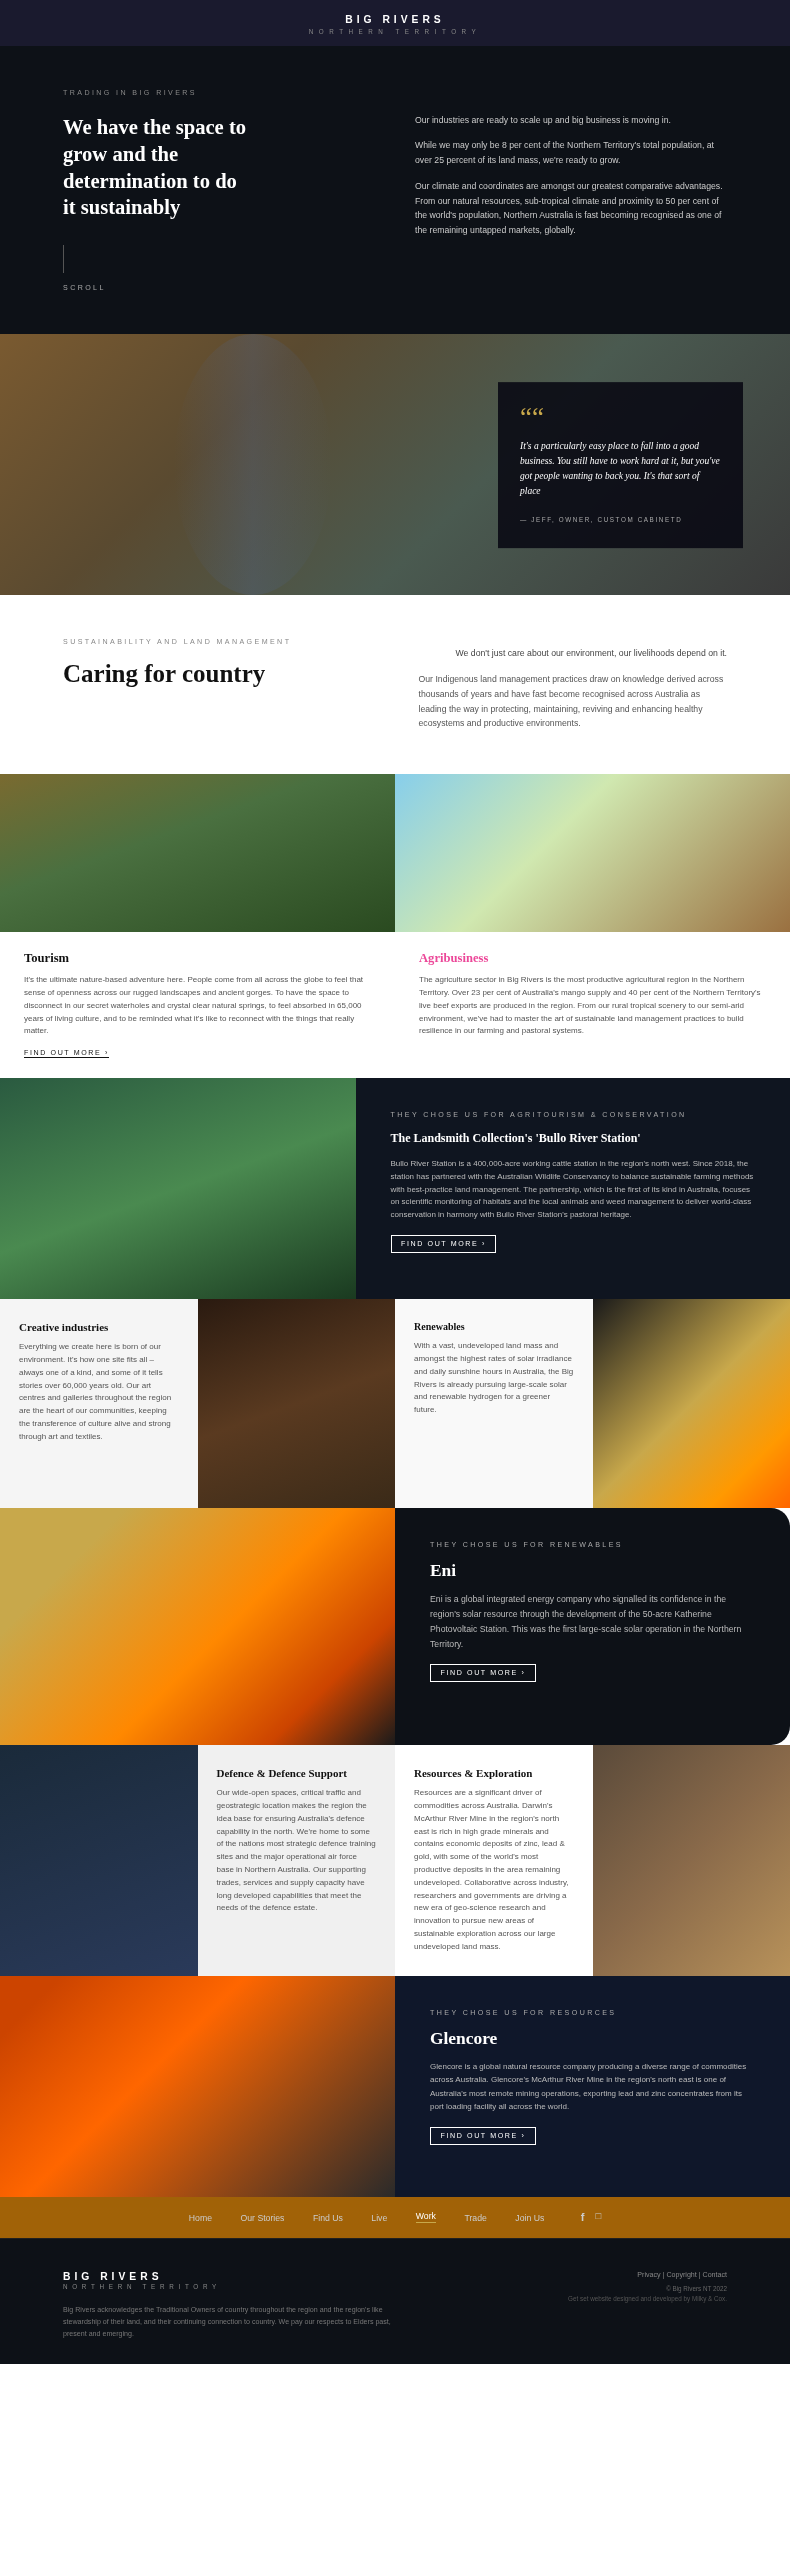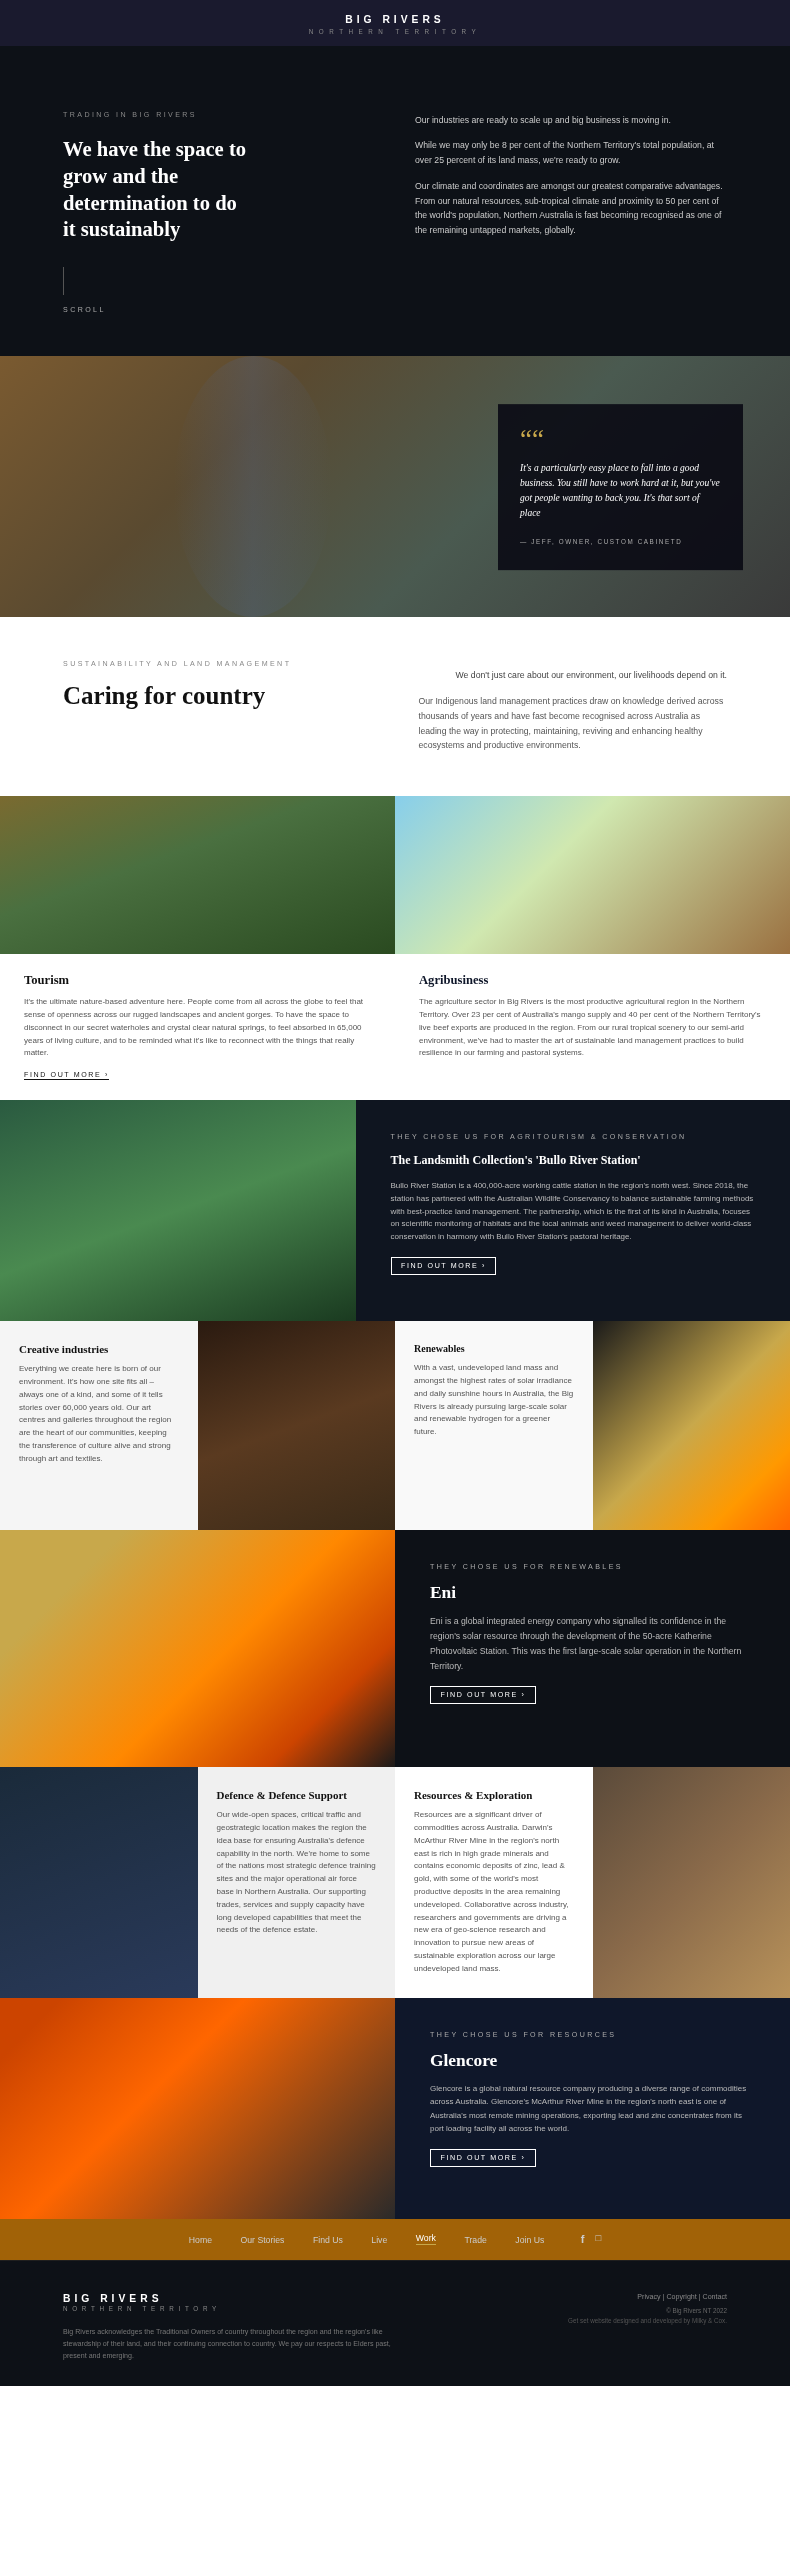--- a/index.html
+++ b/index.html
@@ -7,21 +7,21 @@
   </style>
 </head>
 <body>
 
 <header style="background:#1a1a2e; text-align:center; padding:14.2px 0 11px;">
   <div style="color:#fff; font-size:10.3px; letter-spacing:4px; font-family:Arial,sans-serif; font-weight:bold;">BIG RIVERS</div>
   <div style="color:#888; font-size:6.3px; letter-spacing:5.5px; margin-top:2.4px; font-family:Arial,sans-serif;">NORTHERN TERRITORY</div>
 </header>
 
 <section style="background:#0d1117; padding:43px 63px 40px; display:flex; gap:40px; align-items:flex-start;">
-  <div style="flex:1;margin-top:22px;">
+  <div style="flex:1;">
     <div style="color:#888; font-size:7.1px; letter-spacing:2.4px; text-transform:uppercase; margin-bottom:17.4px; font-family:Arial,sans-serif;">TRADING IN BIG RIVERS</div>
     <h1 style="color:#fff; font-size:20.6px; font-weight:bold; line-height:1.3;">
       <span>We have the space to</span><br>
       <span>grow and the</span><br>
       <span>determination to do</span><br>
       <span>it sustainably</span>
     </h1>
     <div style="margin-top:24px;">
       <div style="width:0.8px; height:28px; background:#555; margin-bottom:6.3px;"></div>
       <span style="color:#aaa; font-size:7.1px; letter-spacing:2.4px; text-transform:uppercase; font-family:Arial,sans-serif;">SCROLL</span>
@@ -63,21 +63,21 @@
     <div style="padding:19px 24px;">
       <h3 style="font-size:12.6px; font-weight:bold; color:#111; margin-bottom:8px;">Tourism</h3>
       <p style="font-size:8px; color:#555; line-height:1.6; font-family:Arial,sans-serif;">It's the ultimate nature-based adventure here. People come from all across the globe to feel that sense of openness across our rugged landscapes and ancient gorges. To have the space to disconnect in our secret waterholes and crystal clear natural springs, to feel absorbed in 65,000 years of living culture, and to be reminded what it's like to reconnect with the things that really matter.</p>
       <a style="display:inline-block; margin-top:11px; font-size:7.1px; letter-spacing:1.6px; text-transform:uppercase; color:#111; border-bottom:0.8px solid #111; font-family:Arial,sans-serif; cursor:pointer; text-decoration:none;">FIND OUT MORE ›</a>
     </div>
   </div>
 
   <div style="flex:1;">
     <div style="width:100%; height:158px; background:linear-gradient(135deg, #87CEEB 0%, #d0e8b0 40%, #9a7040 100%);"></div>
     <div style="padding:19px 24px;">
-      <h3 style="font-size:12.6px; font-weight:bold; color:#0f172a; margin-bottom:8px;">Agribusiness</h3>
+      <h3 style="font-size:12.6px; font-weight:bold; color:#ec4899; margin-bottom:8px;">Agribusiness</h3>
       <p style="font-size:8px; color:#555; line-height:1.6; font-family:Arial,sans-serif;">The agriculture sector in Big Rivers is the most productive agricultural region in the Northern Territory. Over 23 per cent of Australia's mango supply and 40 per cent of the Northern Territory's live beef exports are produced in the region. From our rural tropical scenery to our semi-arid environment, we've had to master the art of sustainable land management practices to build resilience in our farming and pastoral systems.</p>
     </div>
   </div>
 </div>
 
 <div style="background:#0f1520; display:flex; min-height:221px;">
   <div style="width:45%; background:linear-gradient(160deg, #2a5a40 0%, #4a8a50 50%, #1a3a20 100%);"></div>
   <div style="width:55%; padding:33px 35px; color:#fff;">
     <div style="font-size:7.1px; letter-spacing:2.4px; text-transform:uppercase; color:#aaa; margin-bottom:11px; font-family:Arial,sans-serif;">THEY CHOSE US FOR AGRITOURISM &amp; CONSERVATION</div>
     <h3 style="font-size:12px; font-weight:bold; line-height:1.4; margin-bottom:11px;">The Landsmith Collection's 'Bullo River Station'</h3>
@@ -96,21 +96,21 @@
   <div style="width:25%; background:linear-gradient(160deg, #2a1a10 0%, #5a3a20 50%, #3a2a18 100%);"></div>
 
   <div style="width:25%; padding:22px 19px; background:#f9f9f9;">
     <h3 style="font-size:10px; font-weight:bold; color:#111; margin-bottom:8px;">Renewables</h3>
     <p style="font-size:8px; color:#555; line-height:1.6; font-family:Arial,sans-serif;">With a vast, undeveloped land mass and amongst the highest rates of solar irradiance and daily sunshine hours in Australia, the Big Rivers is already pursuing large-scale solar and renewable hydrogen for a greener future.</p>
   </div>
 
   <div style="width:25%; background:linear-gradient(135deg, #1a1a1a 0%, #c8a84b 50%, #ff9900 80%, #ff6600 100%);"></div>
 </div>
 
-<div style="background:#0d1117; display:flex; min-height:237px;">
+<div style="background:#0d1117; display:flex; min-height:237px;border-radius:19px;">
   <div style="width:50%; background:linear-gradient(135deg, #c8a84b 20%, #ff8800 55%, #cc4400 80%, #1a1a1a 100%);"></div>
   <div style="width:50%; padding:33px 35px; color:#fff;">
     <div style="font-size:7.1px; letter-spacing:2.4px; text-transform:uppercase; color:#aaa; margin-bottom:11px; font-family:Arial,sans-serif;">THEY CHOSE US FOR RENEWABLES</div>
     <h3 style="font-size:17.4px; font-weight:bold; margin-bottom:11px;">Eni</h3>
     <p style="font-size:8.7px; color:#bbb; line-height:1.7; font-family:Arial,sans-serif;">Eni is a global integrated energy company who signalled its confidence in the region's solar resource through the development of the 50-acre Katherine Photovoltaic Station. This was the first large-scale solar operation in the Northern Territory.</p>
     <a style="display:inline-block; margin-top:12.6px; font-size:7.1px; letter-spacing:1.6px; text-transform:uppercase; color:#fff; border:0.8px solid #fff; padding:4px 9.5px; cursor:pointer; font-family:Arial,sans-serif;">FIND OUT MORE ›</a>
   </div>
 </div>
 
 <div style="display:flex; min-height:206px;">

